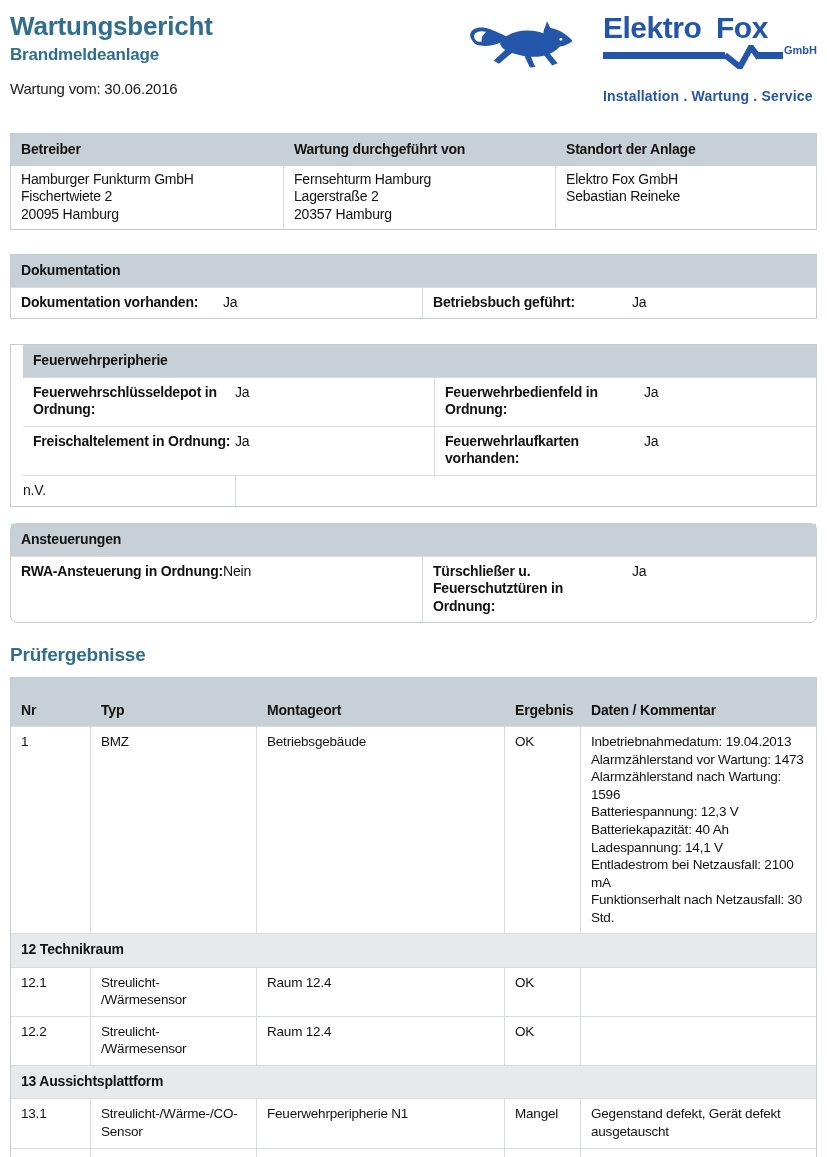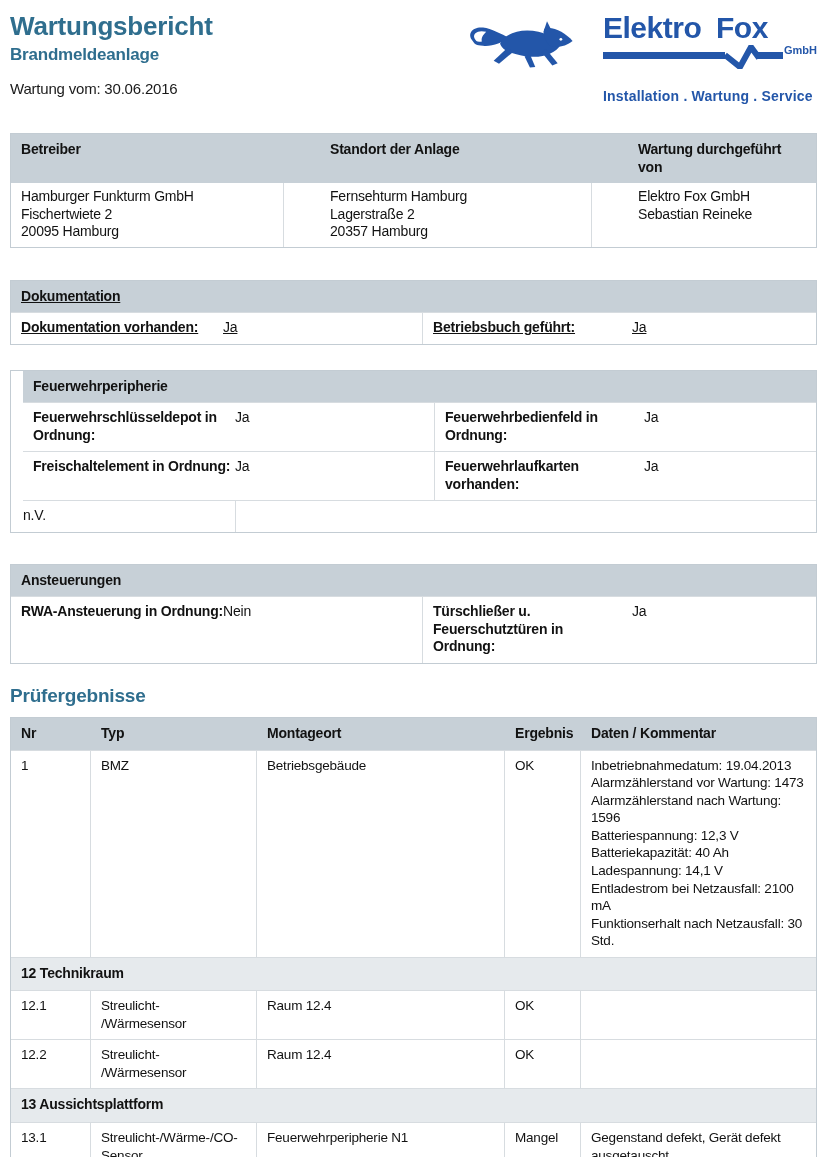--- a/index.html
+++ b/index.html
@@ -25,42 +25,42 @@
   .logo-underline svg{display:block;}
   .logo-gmbh{position:absolute;right:0;top:-1px;font-size:11px;font-weight:bold;color:#2356a9;letter-spacing:0;}
   .logo-tagline{font-size:14px;font-weight:bold;color:#2356a9;margin-top:19px;white-space:nowrap;letter-spacing:0.2px;}
 
   
   .tbl{border:1px solid #c3ccd3;margin-top:0;}
   .tbl-head{background:#c7d0d7;font-weight:bold;padding:7px 10px;font-size:14px;}
   .cell{padding:5px 10px 6px 10px;box-sizing:border-box;}
 
   
-  .info-grid{display:grid;grid-template-columns:273px 272px 1fr;gap:36px;}
+  .info-grid{display:grid;grid-template-columns:273px 272px 1fr;}
   .info-grid.hdr{background:#c7d0d7;font-weight:bold;}
   .info-grid.hdr .cell{padding:7px 10px;}
   .info-grid.bdy .cell{border-right:1px solid #d7dce0;}
   .info-grid.bdy .cell:last-child{border-right:none;}
 
   
   .check-row{display:grid;grid-template-columns:212px 199px 204px 1fr;border-top:1px solid #d7dce0;}
   .check-row:first-of-type{border-top:none;}
   .check-row .lbl{font-weight:bold;padding:6px 0 7px 10px;}
   .check-row .val{padding:6px 8px 7px 0;}
   .check-row .val.left{padding-left:0;}
   .check-row .val.right{padding-left:6px;}
   .check-row .lbl.right{border-left:1px solid #d7dce0;padding-left:10px;}
 
   
   .results-heading{font-size:19px;font-weight:bold;color:#2f6e8e;margin:20px 0 10px 0;}
 
   
   .res-grid{display:grid;grid-template-columns:80px 166px 248px 76px 1fr;}
   .res-head{background:#c7d0d7;font-weight:bold;}
-  .res-head .cell{padding:7px 8px 7px 10px;}
+  .res-head .cell{padding:24px 8px 7px 10px;}
   .res-row{border-top:1px solid #d7dce0;font-size:13.5px;line-height:1.3;}
   .res-row .cell{border-right:1px solid #d7dce0;padding:6px 8px 7px 10px;min-height:32px;}
   .res-row .cell:last-child{border-right:none;}
   .res-section{border-top:1px solid #d7dce0;background:#e6eaed;font-weight:bold;padding:7px 10px 8px 10px;font-size:14px;}
 </style>
 </head>
 <body>
 
 <div class="page">
 
@@ -98,36 +98,36 @@
           <span class="logo-gmbh">GmbH</span>
         </div>
         <div class="logo-tagline">Installation . Wartung . Service</div>
       </div>
     </div>
   </div>
 
   <div class="tbl" style="margin-top:28px;">
     <div class="info-grid hdr">
       <div class="cell">Betreiber</div>
+      <div class="cell">Wartung durchgeführt von</div>
       <div class="cell">Standort der Anlage</div>
-      <div class="cell">Wartung durchgeführt von</div>
     </div>
     <div class="info-grid bdy">
       <div class="cell pre">Hamburger Funkturm GmbH
 Fischertwiete 2
 20095 Hamburg</div>
       <div class="cell pre">Fernsehturm Hamburg
 Lagerstraße 2
 20357 Hamburg</div>
       <div class="cell pre">Elektro Fox GmbH
 Sebastian Reineke</div>
     </div>
   </div>
 
-  <div class="tbl" style="margin-top:32px;text-decoration:underline;">
+  <div class="tbl" style="margin-top:24px;">
     <div class="tbl-head">Dokumentation</div>
     <div class="check-row">
       <div class="lbl pre">Dokumentation vorhanden:</div>
       <div class="val left">Ja</div>
       <div class="lbl right pre">Betriebsbuch geführt:</div>
       <div class="val right">Ja</div>
     </div>
   </div>
 
   <div class="tbl" style="margin-top:25px;padding-left:12px;">
@@ -147,21 +147,21 @@
 vorhanden:</div>
       <div class="val right">Ja</div>
     </div>
     <div class="check-row">
       <div class="val left">n.V.</div>
       <div class="lbl right pre"></div>
       <div class="val right"></div>
     </div>
   </div>
 
-  <div class="tbl" style="margin-top:31px;">
+  <div class="tbl" style="margin-top:16px;border-radius:7px;">
     <div class="tbl-head">Ansteuerungen</div>
     <div class="check-row">
       <div class="lbl pre">RWA-Ansteuerung in Ordnung:</div>
       <div class="val left">Nein</div>
       <div class="lbl right pre">Türschließer u.
 Feuerschutztüren in Ordnung:</div>
       <div class="val right">Ja</div>
     </div>
   </div>
 

